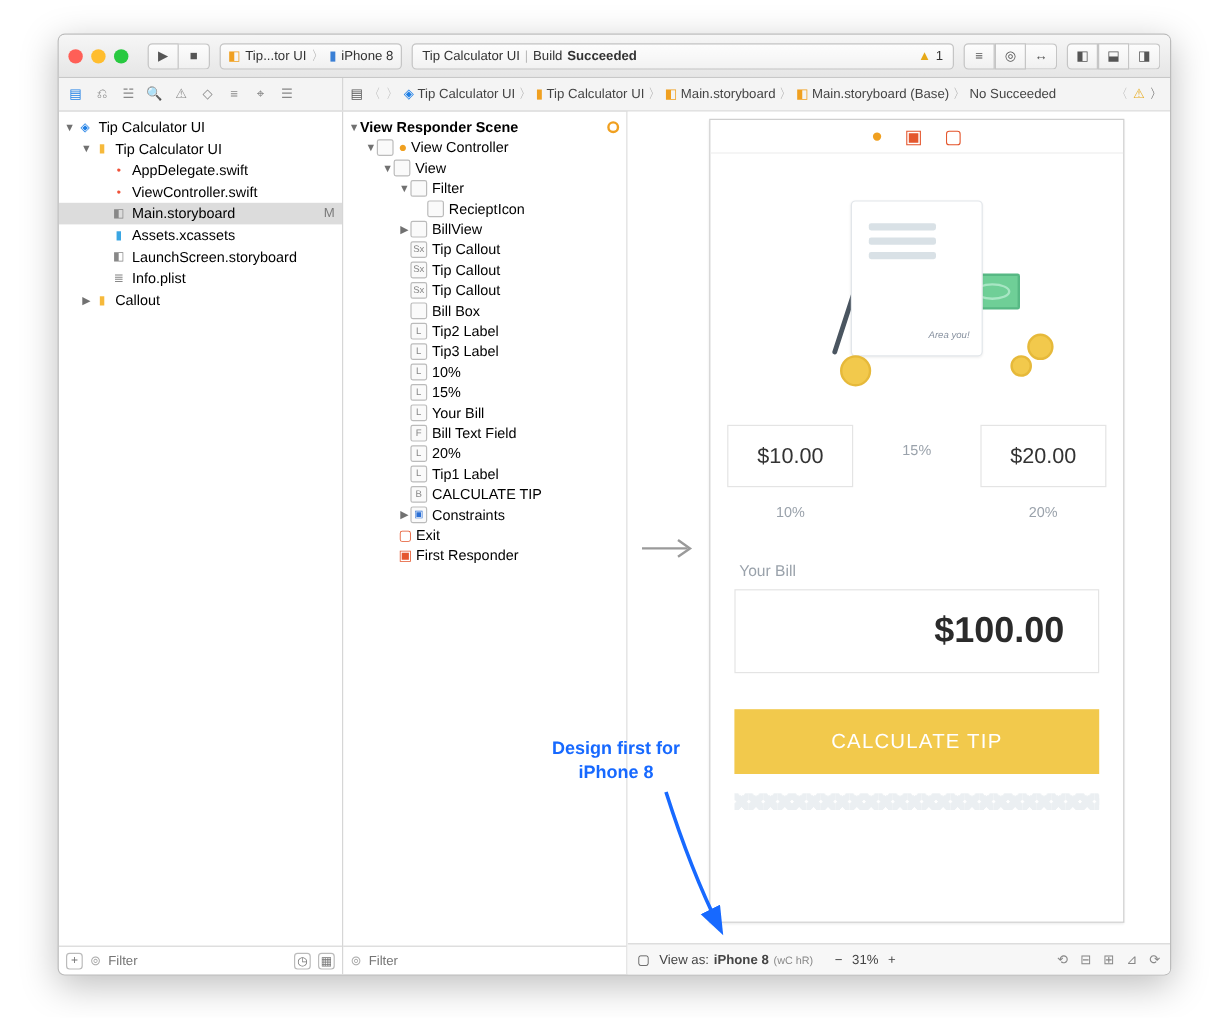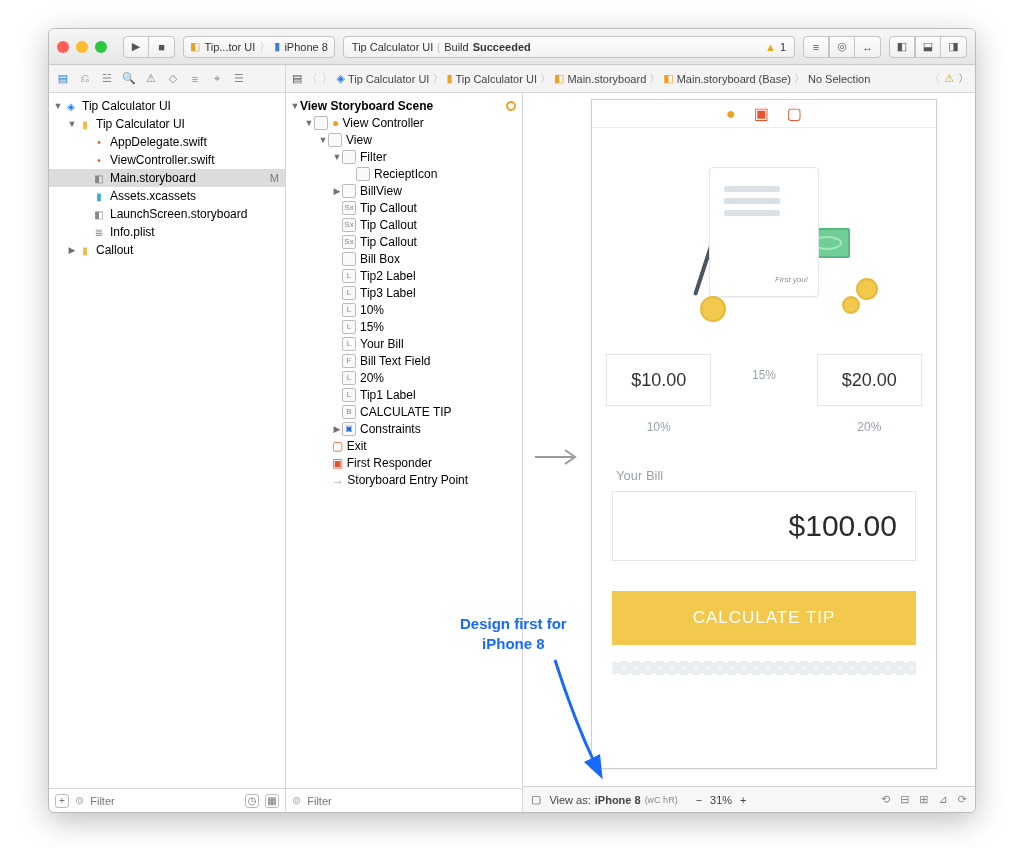--- a/index.html
+++ b/index.html
@@ -64,21 +64,21 @@
   .coin.c3{left:264px;top:150px;}
   .cash{position:absolute;right:86px;top:100px;width:46px;height:30px;background:#6fcf97;border-radius:2px;border:2px solid #57b884;}
   .cash::after{content:"";position:absolute;inset:6px;border:2px solid #a8e6c4;border-radius:50%;}
   .circle-bg{position:absolute;width:150px;height:150px;border-radius:50%;background:#eef2f5;left:98px;top:48px;z-index:-1;}
 
   .tips{display:flex;justify-content:space-around;padding:0 14px;margin-top:18px;}
   .tipbox{width:116px;}
   .tipval{height:52px;border:1px solid #e4e4e4;display:flex;align-items:center;justify-content:center;font-size:18px;font-weight:500;color:#333;}
   .tippct{text-align:center;font-size:12px;color:#9aa2ab;margin-top:14px;}
   .bill-label{font-size:13px;color:#9aa2ab;margin:34px 0 8px 24px;}
-  .bill-box{margin:0 20px;height:70px;border:1px solid #e4e4e4;display:flex;align-items:center;justify-content:flex-end;padding-right:18px;font-size:30px;font-weight:400;color:#2b2b2b;}
+  .bill-box{margin:0 20px;height:70px;border:1px solid #e4e4e4;display:flex;align-items:center;justify-content:flex-end;padding-right:28px;font-size:30px;font-weight:700;color:#2b2b2b;}
   .calc-btn{margin:30px 20px 0;height:54px;background:#f2c94c;color:#fff;font-size:17px;letter-spacing:1px;display:flex;align-items:center;justify-content:center;font-weight:500;}
   .zigzag{margin:16px 20px 0;height:14px;background:
     linear-gradient(-45deg,transparent 33%,#d9e1e6 33%,#d9e1e6 66%,transparent 66%),
     linear-gradient(45deg,transparent 33%,#d9e1e6 33%,#d9e1e6 66%,transparent 66%);
     background-size:12px 14px;opacity:0.5;}
 
   .canvas-footer{position:absolute;left:0;right:0;bottom:0;height:26px;border-top:1px solid #d6d6d6;background:#f7f7f7;display:flex;align-items:center;font-size:11px;color:#444;padding:0 8px;gap:8px;}
   .canvas-footer .va{display:flex;align-items:center;gap:4px;}
   .canvas-footer .zoom{display:flex;align-items:center;gap:8px;margin-left:10px;}
   .canvas-footer .ricons{margin-left:auto;display:flex;gap:10px;color:#888;}
@@ -155,21 +155,21 @@
           <span class="sep">〉</span>
         <span class="yw">▮</span>
           <span>Tip Calculator UI</span>
           <span class="sep">〉</span>
         <span class="yw">◧</span>
           <span>Main.storyboard</span>
           <span class="sep">〉</span>
         <span class="yw">◧</span>
           <span>Main.storyboard (Base)</span>
           <span class="sep">〉</span>
-        <span>No Selection</span>
+        <span>No Succeeded</span>
       </div>
       <span class="spacer"></span>
       <span class="ti" style="color:#bbb">〈</span>
       <span style="color:#e6a817">⚠</span>
       <span class="ti">〉</span>
     </div>
   </div>
 
   <div class="body">
 
@@ -228,21 +228,21 @@
         <input placeholder="Filter" style="">
         <span class="circ-btn">◷</span>
         <span class="circ-btn">▦</span>
       </div>
     </div>
 
     <div class="outline">
       <div class="tree" id="outline-tree">
           <div class="orow head" style="padding-left: 4px;">
             <span class="disc">▼</span>
-            <span style="font-weight:600">View Storyboard Scene</span>
+            <span style="font-weight:600">View Responder Scene</span>
             <span class="scene-dot"></span>
           </div>
           <div class="orow" style="padding-left: 18px;">
             <span class="disc">▼</span>
             <span class="glyph"></span>
             <span><span style="color:#f0a020">●</span> View Controller</span>
           </div>
           <div class="orow" style="padding-left: 32px;">
             <span class="disc">▼</span>
             <span class="glyph"></span>
@@ -338,25 +338,20 @@
           <div class="orow" style="padding-left: 18px;">
             <span class="disc"></span>
             <span class="glyph none"></span>
             <span><span style="color:#e4572e">▢</span> Exit</span>
           </div>
           <div class="orow" style="padding-left: 18px;">
             <span class="disc"></span>
             <span class="glyph none"></span>
             <span><span style="color:#e4572e">▣</span> First Responder</span>
           </div>
-          <div class="orow" style="padding-left: 18px;">
-            <span class="disc"></span>
-            <span class="glyph none"></span>
-            <span><span style="color:#999">→</span> Storyboard Entry Point</span>
-          </div>
         </div>
       <div class="outline-footer">
         <span style="color:#aaa">⊚</span>
         <input placeholder="Filter" style="">
       </div>
     </div>
 
     <div class="canvas">
       <svg class="arrow-in" width="50" height="24">
         <line x1="2" y1="12" x2="40" y2="12" stroke="#9a9a9a" stroke-width="2"></line>
@@ -367,21 +362,21 @@
         <div class="dev-top">
           <span style="color:#f0a020">●</span>
           <span style="color:#e4572e">▣</span>
           <span style="color:#e4572e">▢</span>
         </div>
         <div class="hero">
           <div class="circle-bg"></div>
           <div class="pen"></div>
           <div class="cash"></div>
           <div class="paper">
-              <div class="thanks">First you!</div>
+              <div class="thanks">Area you!</div>
             </div>
           <div class="coin c1"></div>
             <div class="coin c2"></div>
             <div class="coin c3"></div>
         </div>
         <div class="tips" id="tips">
             <div class="tipbox">
               <div class="tipval">$10.00</div>
               <div class="tippct">10%</div>
             </div>

